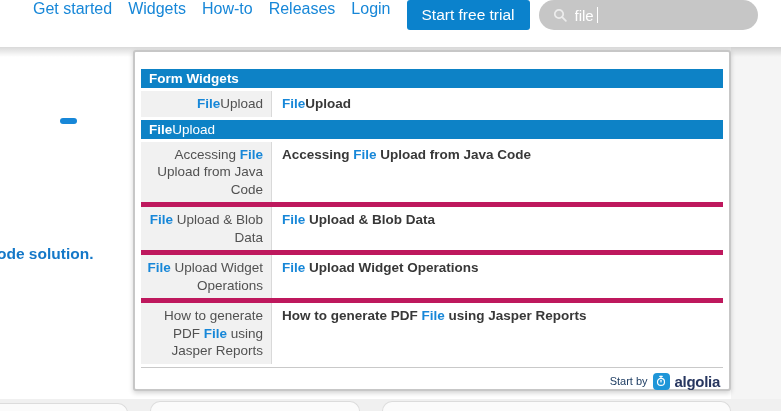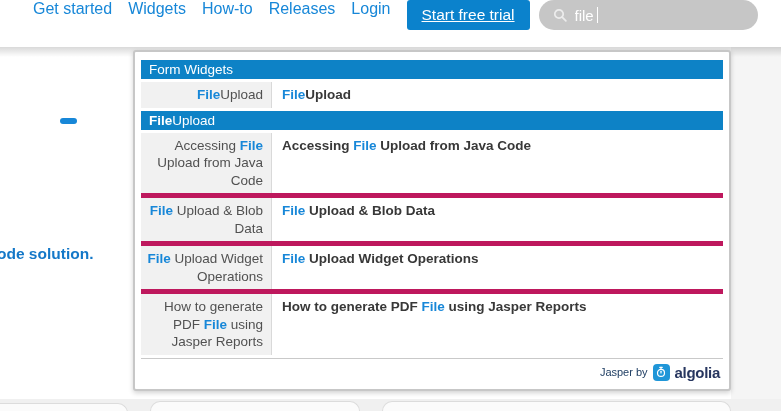--- a/index.html
+++ b/index.html
@@ -27,34 +27,34 @@
   .accent-dash { position:absolute; left:60px; top:118px; width:17px; height:6px; border-radius:3px; background:var(--accent); z-index:1; }
   .heading-fragment { position:absolute; left:-3px; top:245px; font-size:15.5px; font-weight:700; color:#1478c8; z-index:1; white-space:nowrap; }
   .nav-shadow { position:absolute; left:0; top:47px; width:781px; height:10px; z-index:2;
     background:linear-gradient(to bottom, rgba(0,0,0,0.15), rgba(0,0,0,0)); }
 
   
   .navbar { position:absolute; left:0; top:0; width:781px; height:47px; background:#ffffff; z-index:5;
     display:flex; align-items:flex-start; padding-left:33px; }
   .nav-link { color:var(--accent); font-size:16px; margin-right:16px; cursor:pointer; text-decoration:none; white-space:nowrap; }
   .cta-btn { height:30px; padding:0 15px; background:var(--cta-bg); color:#ffffff; font-size:15.5px;
-    border:none; border-radius:3px; cursor:pointer; white-space:nowrap; font-family:inherit;text-decoration:underline; }
+    border:none; border-radius:3px; cursor:pointer; white-space:nowrap; font-family:inherit; }
   .search-pill { position:relative; margin-left:9px; width:219px; height:30px; border-radius:15px;
     background:#c6c6c6; display:flex; align-items:center; padding-left:13px; }
   .search-pill input { flex:1; min-width:0; background:transparent; border:none; outline:none;
     color:#ffffff; font-size:15px; font-family:inherit; margin-left:7px; }
   .caret { position:absolute; left:58px; top:7px; width:1.5px; height:16px; background:#ffffff; }
 
   
   .dropdown { position:absolute; left:133px; top:50px; width:598px; height:341px; z-index:4;
     background:#ffffff; border:2px solid #c7c7c7; border-radius:3px;
     box-shadow:0 2px 5px rgba(0,0,0,0.18); padding:5px 6px 4px; font-size:13.5px; }
   .sec-title { background:var(--header-bg); color:#ffffff; height:19px; line-height:19px;
     padding-left:8px; margin:3px 0; font-weight:400; }
-  .sec-title:first-child { margin-top:3px; }
+  .sec-title:first-child { margin-top:12px;font-weight:bold; }
   .sec-title .hl { font-weight:700; }
   .row { display:flex; align-items:stretch; cursor:pointer; }
   .row + .row { border-top:5px solid #be185d; }
   .cell-left { width:131px; flex:none; background:#f1f1f1; border-right:1px solid #d9d9d9;
     text-align:right; padding:4px 8px 4px 6px; color:#515151; line-height:17.5px; }
   .cell-left .hl { color:var(--accent); font-weight:700; }
   .cell-right { flex:1; padding:4px 10px; color:#383838; font-weight:700; line-height:17.5px; }
   .cell-right .hl { color:var(--accent); }
   .bottom-sep { border-top:1px solid #c9c9c9; margin-top:3px; }
   .dd-footer { display:flex; justify-content:flex-end; align-items:center; gap:5px;
@@ -113,21 +113,21 @@
         <div class="cell-left"><span class="hl">File</span><span> Upload Widget Operations</span></div>
         <div class="cell-right"><span class="hl">File</span><span> Upload Widget Operations</span></div>
       </div>
       <div class="row">
         <div class="cell-left"><span>How to generate PDF </span><span class="hl">File</span><span> using Jasper Reports</span></div>
         <div class="cell-right"><span>How to generate PDF </span><span class="hl">File</span><span> using Jasper Reports</span></div>
       </div>
     </div>
   <div class="bottom-sep"></div>
   <div class="dd-footer">
-    <span class="search-by">Jasper by</span>
+    <span class="search-by">Start by</span>
     <span class="algolia-logo">
       <svg width="12" height="12" viewBox="0 0 24 24">
         <g stroke="#ffffff" stroke-width="2.4" fill="none" stroke-linecap="round">
           <circle cx="12" cy="13.8" r="7"></circle>
           <path d="M12 14 v-3.4"></path>
           <path d="M9.4 2.6 h5.2"></path>
           <path d="M12 2.6 v3.2"></path>
         </g>
       </svg>
     </span>

